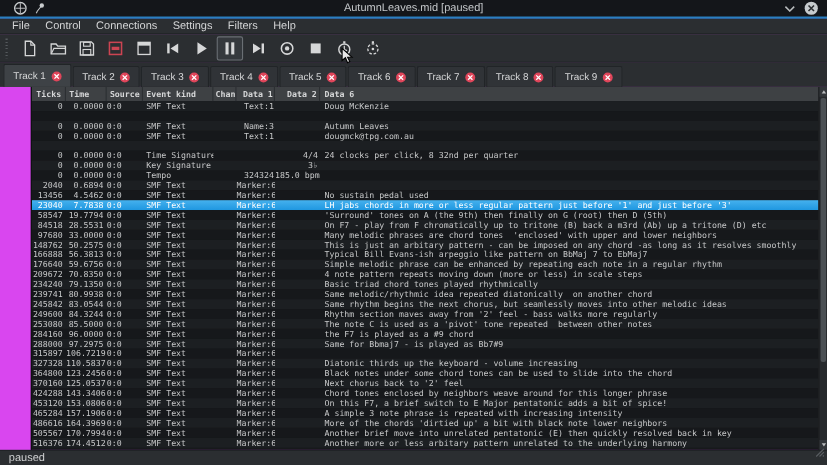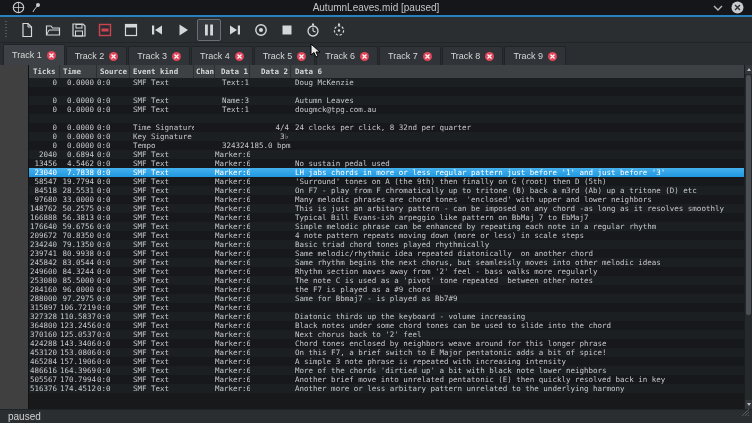--- a/index.html
+++ b/index.html
@@ -1,19 +1,19 @@
 <!DOCTYPE html>
 <html><head>
 <meta charset="utf-8">
 <style>
   * { margin:0; padding:0; box-sizing:border-box; }
   html,body { width:752px; height:423px; background:#101214; overflow:hidden; }
   body { font-family:"Liberation Sans", sans-serif; }
   .window { position:relative; width:752px; height:423px; display:flex; flex-direction:column;
-            background:#404040; overflow:hidden; }
+            background:#d946ef; overflow:hidden; }
 
   
   .titlebar { height:17px; background:#14161a; border-bottom:2px solid #2a7fc0;
               display:flex; align-items:center; position:relative; flex:0 0 auto; }
   .titlebar .tb-left { display:flex; align-items:center; gap:6px; padding-left:12px; }
   .titlebar .title { position:absolute; left:0; right:0; text-align:center;
                      font-size:10px; color:#c3c6c9; pointer-events:none; }
   .titlebar .tb-right { margin-left:auto; display:flex; align-items:center; gap:8px; padding-right:8px; }
   .tb-icon svg { display:block; }
 
@@ -124,20 +124,28 @@
       </span>
       <span class="tb-icon">
         <svg width="13" height="13" viewBox="0 0 13 13">
             <circle cx="6.5" cy="6.5" r="6" fill="#c7cbce"></circle>
             <path d="M4 4 L9 9 M9 4 L4 9" stroke="#2b2e31" stroke-width="1.4"></path>
           </svg>
       </span>
     </div>
   </div>
 
+  <div class="menubar" id="menubar">
+      <span class="menu-item">File</span>
+      <span class="menu-item">Control</span>
+      <span class="menu-item">Connections</span>
+      <span class="menu-item">Settings</span>
+      <span class="menu-item">Filters</span>
+      <span class="menu-item">Help</span>
+    </div>
 
   <div class="toolbar" id="toolbar">
     <div class="tb-handle"></div>
   <div class="tool-btn">
         <span>
           <svg width="16" height="16" viewBox="0 0 16 16">
             <path d="M4 1.5 H9 L12.5 5 V14.5 H4 Z" fill="none" stroke="#d6d7d8" stroke-width="1.2"></path>
             <path d="M9 1.5 V5 H12.5" fill="none" stroke="#d6d7d8" stroke-width="1"></path>
           </svg>
         </span>

